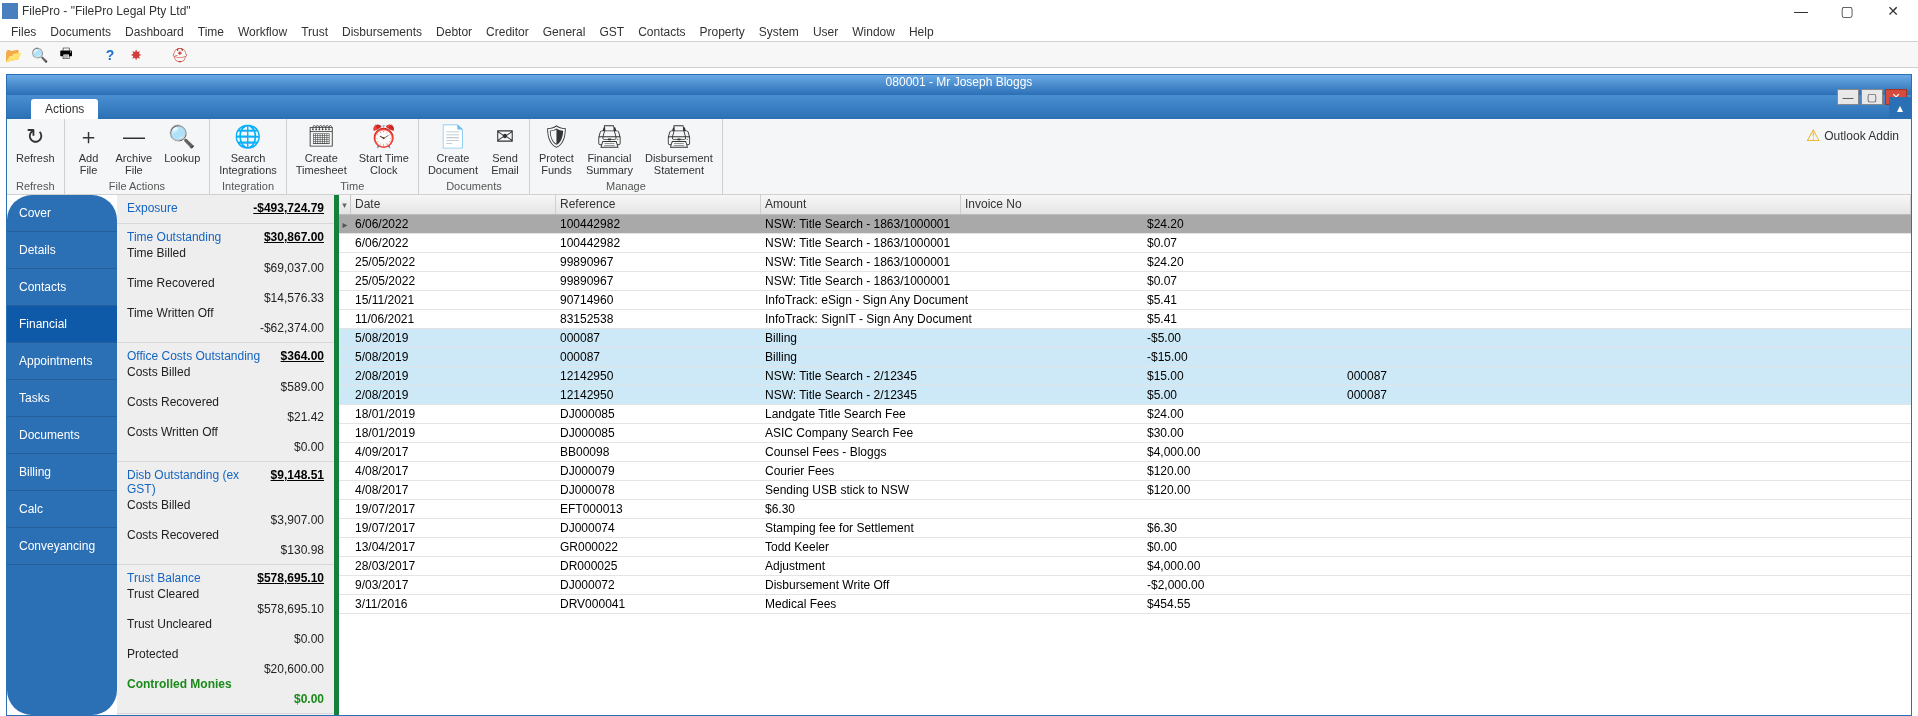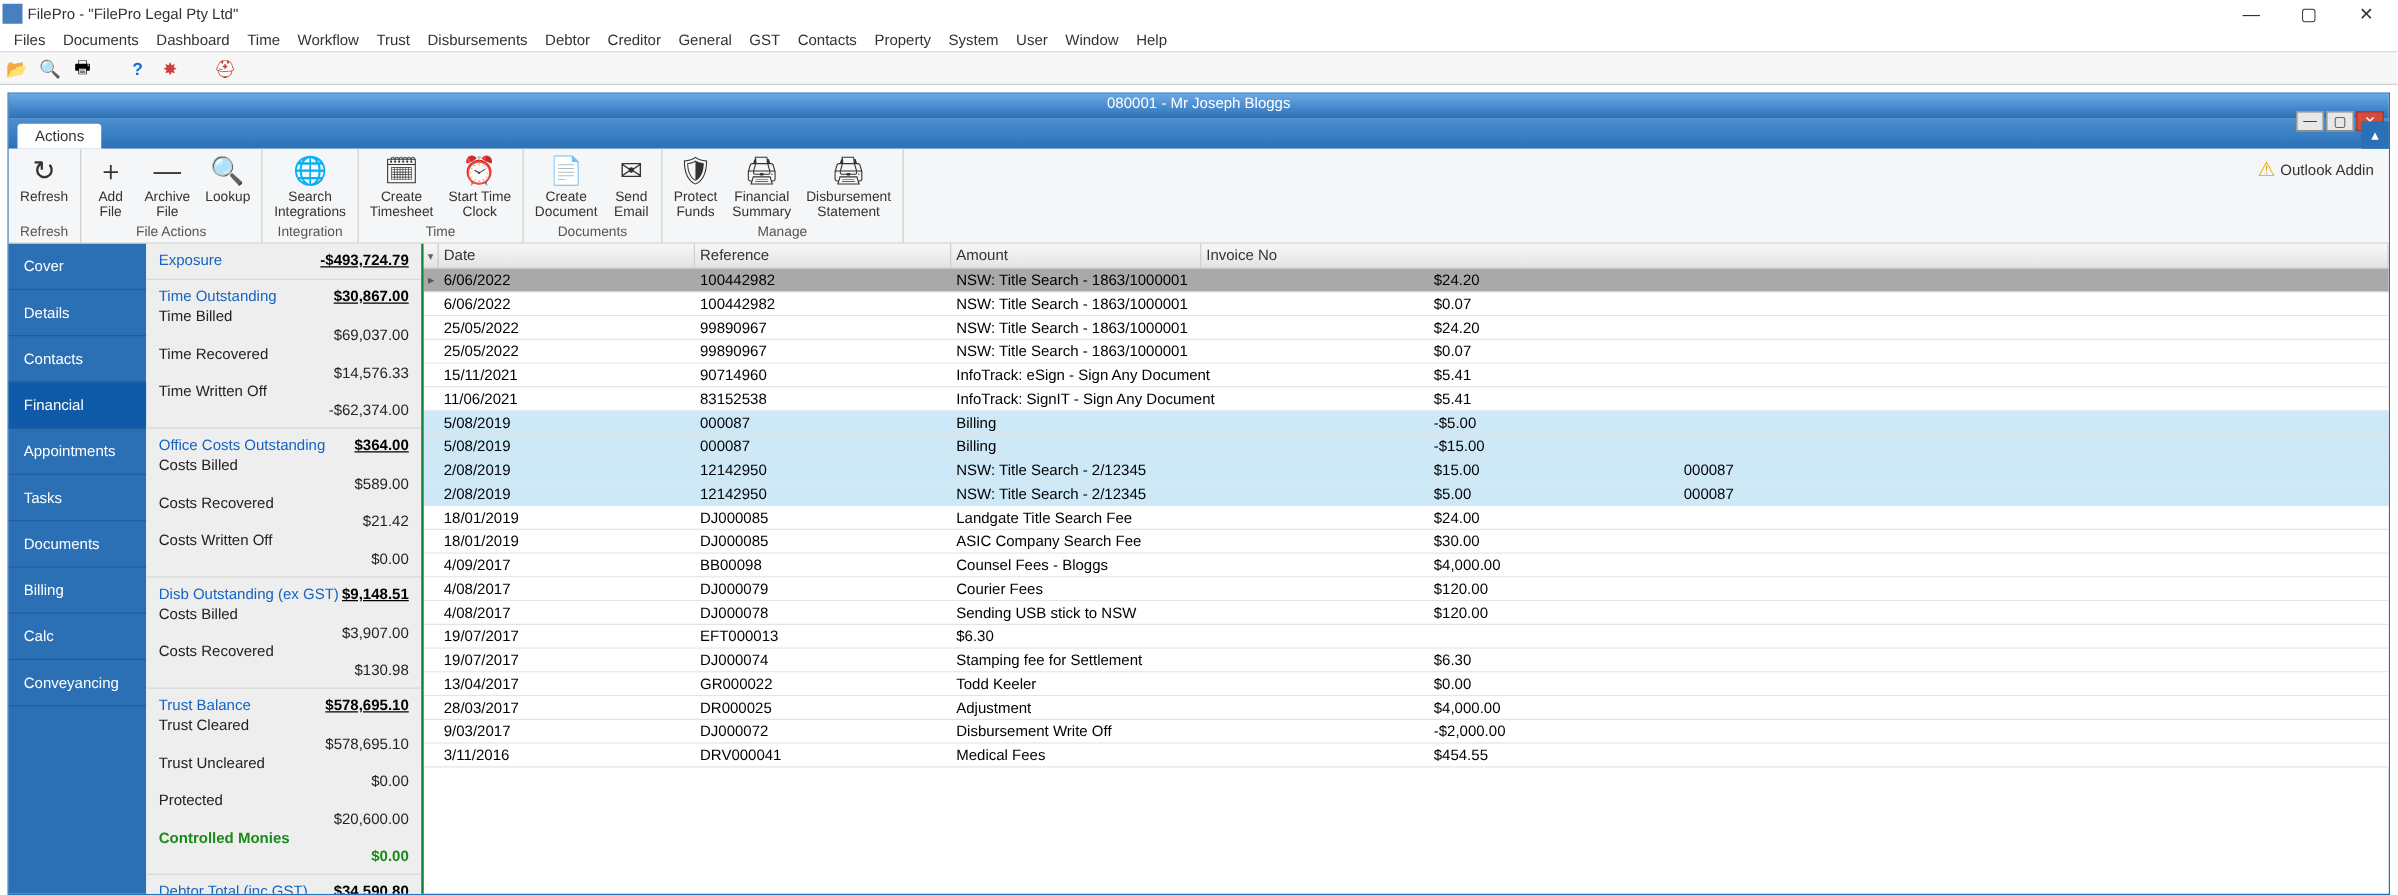--- a/index.html
+++ b/index.html
@@ -23,43 +23,43 @@
 .iconbar .ic { width:20px; height:20px; display:flex; align-items:center; justify-content:center; font-size:14px; }
 
 
 .child-window { margin:6px; border:1px solid #2b6fb5; }
 .child-titlebar { height:20px; background:linear-gradient(to bottom,#6aa9e6 0%,#2b6fb5 100%); display:flex; align-items:center; padding:0 4px; color:#fff;flex-direction:column; }
 .child-titlebar .app-icon { width:14px; height:14px; background:#fff3; margin-right:4px; }
 .child-winbtns { margin-left:auto; display:flex; gap:2px; }
 .child-winbtn { width:22px; height:16px; background:#e8e8e8; border:1px solid #888; display:flex; align-items:center; justify-content:center; font-size:11px; color:#333; }
 .child-winbtn.close { background:#d74b3c; color:#fff; border-color:#a03428; }
 
-.tabrow { height:24px; background:linear-gradient(to bottom,#4b8fd2,#2b6fb5); display:flex; align-items:flex-end; padding-left:7px; }
+.tabrow { height:24px; background:linear-gradient(to bottom,#4b8fd2,#2b6fb5); display:flex; align-items:flex-end; padding-left:24px; }
 .tab { background:#fff; color:#333; padding:3px 14px; border-top-left-radius:3px; border-top-right-radius:3px; height:20px; display:flex; align-items:center; }
 .tab-collapse { margin-left:auto; width:22px; height:22px; color:#fff; display:flex; align-items:center; justify-content:center; background:#2b6fb5; }
 
 
 .ribbon { height:76px; background:#f5f6f7; border-bottom:1px solid #d0d0d0; display:flex; }
 .rgroup { border-right:1px solid #d0d0d0; padding:1px 4px 0 4px; display:flex; flex-direction:column; align-items:center; }
 .rgroup .items { display:flex; gap:2px; flex:1; align-items:flex-start; }
 .rbtn { display:flex; flex-direction:column; align-items:center; justify-content:flex-start; padding:2px 5px; text-align:center; color:#333; min-width:40px; }
 .rbtn .ricon { width:30px; height:30px; display:flex; align-items:center; justify-content:center; font-size:22px; }
 .rbtn .rlbl { font-size:11px; line-height:12px; text-align:center; }
 .rgroup .grplbl { font-size:11px; color:#555; text-align:center; padding-bottom:2px; width:100%; }
 .rgroup.right { margin-left:auto; border:0; }
 .outlook-warn { color:#333; padding:6px 8px; display:flex; align-items:center; gap:4px; }
 .outlook-warn .warn-icon { color:#e7a900; font-size:16px; }
 
 
 .main { display:flex; height:520px; }
-.sidenav { width:110px; background:#2b6fb5; display:flex; flex-direction:column; }
+.sidenav { width:110px; background:#2b6fb5; display:flex; flex-direction:column;border-radius:25px; }
 .sidenav .navitem { height:37px; display:flex; align-items:center; padding-left:12px; color:#fff; border-bottom:1px solid #255d99; cursor:default; }
 .sidenav .navitem.active { background:#0f5aa8; }
 
-.summary-pane { width:222px; background:#eeeeee; border-right:2px solid #15803d; overflow:hidden; }
+.summary-pane { width:222px; background:#eeeeee; border-right:5px solid #15803d; overflow:hidden; }
 .sum-section { padding:6px 10px 6px 10px; border-bottom:1px solid #d8d8d8; }
 .sum-head { display:flex; justify-content:space-between; align-items:baseline; margin-bottom:2px; }
 .sum-head .lbl { color:#1564c0; font-size:12px; }
 .sum-head .val { font-weight:bold; text-decoration:underline; color:#000; }
 .sum-row { display:flex; justify-content:space-between; font-size:12px; color:#222; line-height:15px;flex-direction:column; }
 .sum-row .v { text-align:right; }
 .green { color:#1a8a1a;font-weight:bold; }
 
 
 .grid-wrap { flex:1; display:flex; flex-direction:column; position:relative; }

